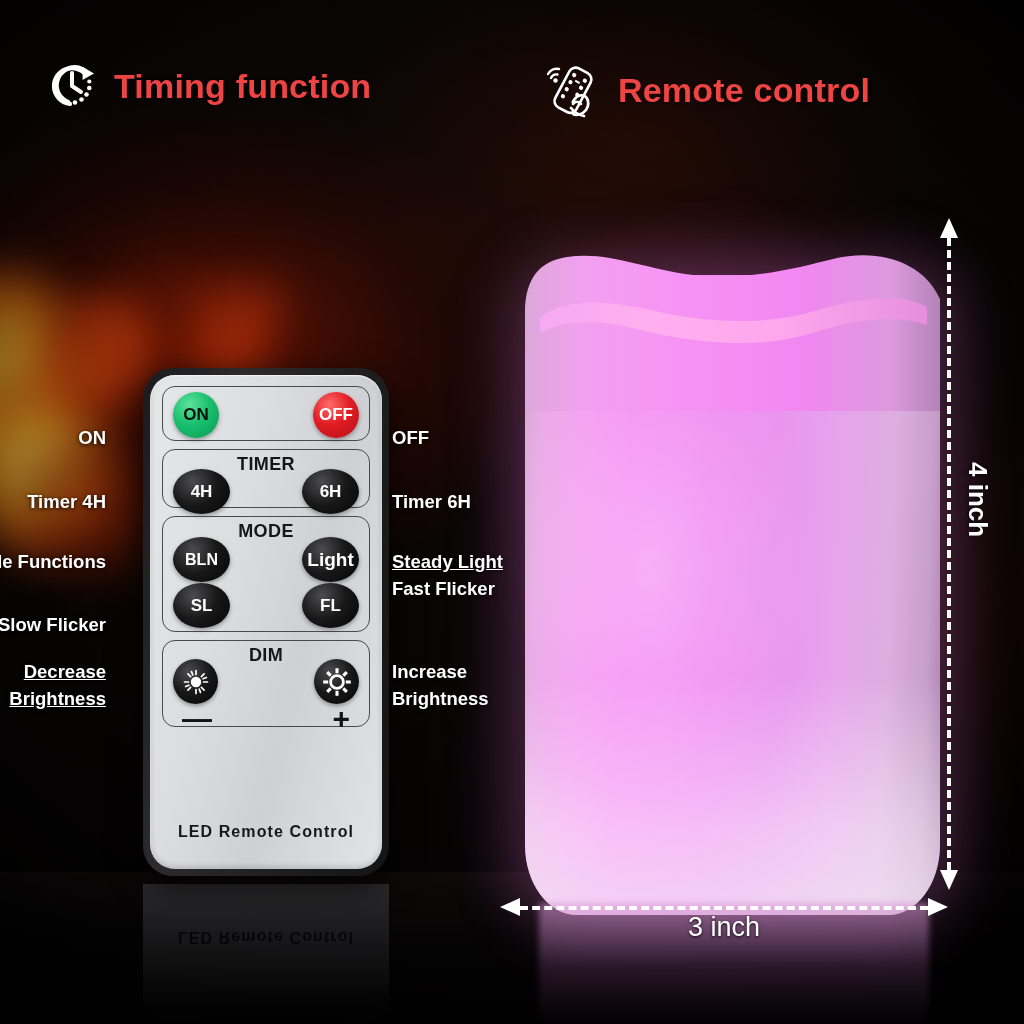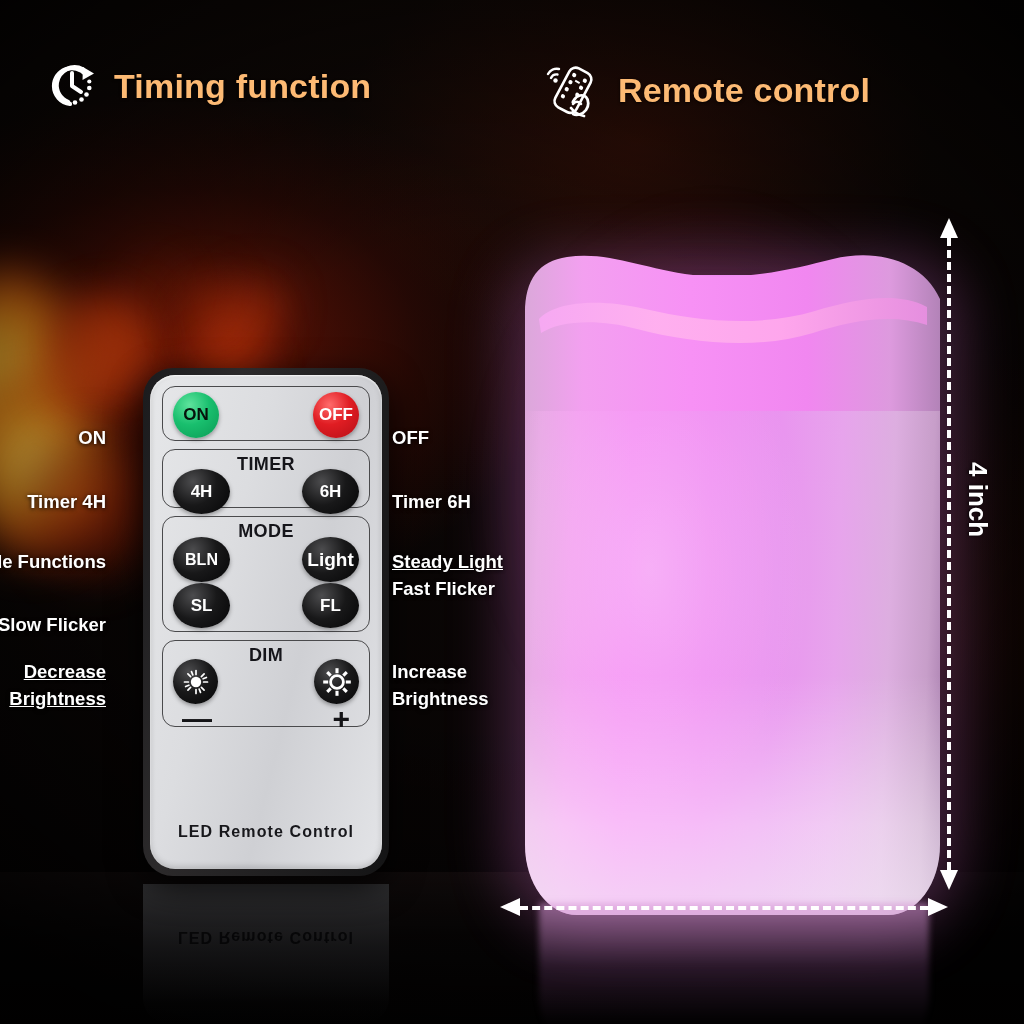--- a/index.html
+++ b/index.html
@@ -63,21 +63,21 @@
   }
 
   
   .hdr {
     position: absolute;
     display: flex;
     align-items: center;
     gap: 14px;
   }
   .hdr-title {
-    color: #fdba74;
+    color: #ef4444;
     font-size: 34px;
     font-weight: 700;
     letter-spacing: .2px;
     white-space: nowrap;
     text-shadow: 0 1px 3px rgba(0,0,0,.8);
   }
   #hdr-timing { left: 44px; top: 58px; }
   #hdr-remote { left: 540px; top: 58px; justify-content: space-between; }
   .hdr-icon { flex: 0 0 auto; display: block; }
 
@@ -359,20 +359,21 @@
     <div class="line"></div>
     <div class="arrow-dn"></div>
   </div>
   <div class="dim-v-label">4 inch</div>
 
   <div class="dim-h">
     <div class="arrow-l"></div>
     <div class="line"></div>
     <div class="arrow-r"></div>
   </div>
+  <div class="dim-h-label">3 inch</div>
 
   <div class="remote-reflection">
     <div class="mirror-text">LED Remote Control</div>
   </div>
 
   <div class="remote">
     <div class="remote-face">
 
       <div class="grp" id="grp-power">
         <div class="btn on btn-power" id="btn-on">

